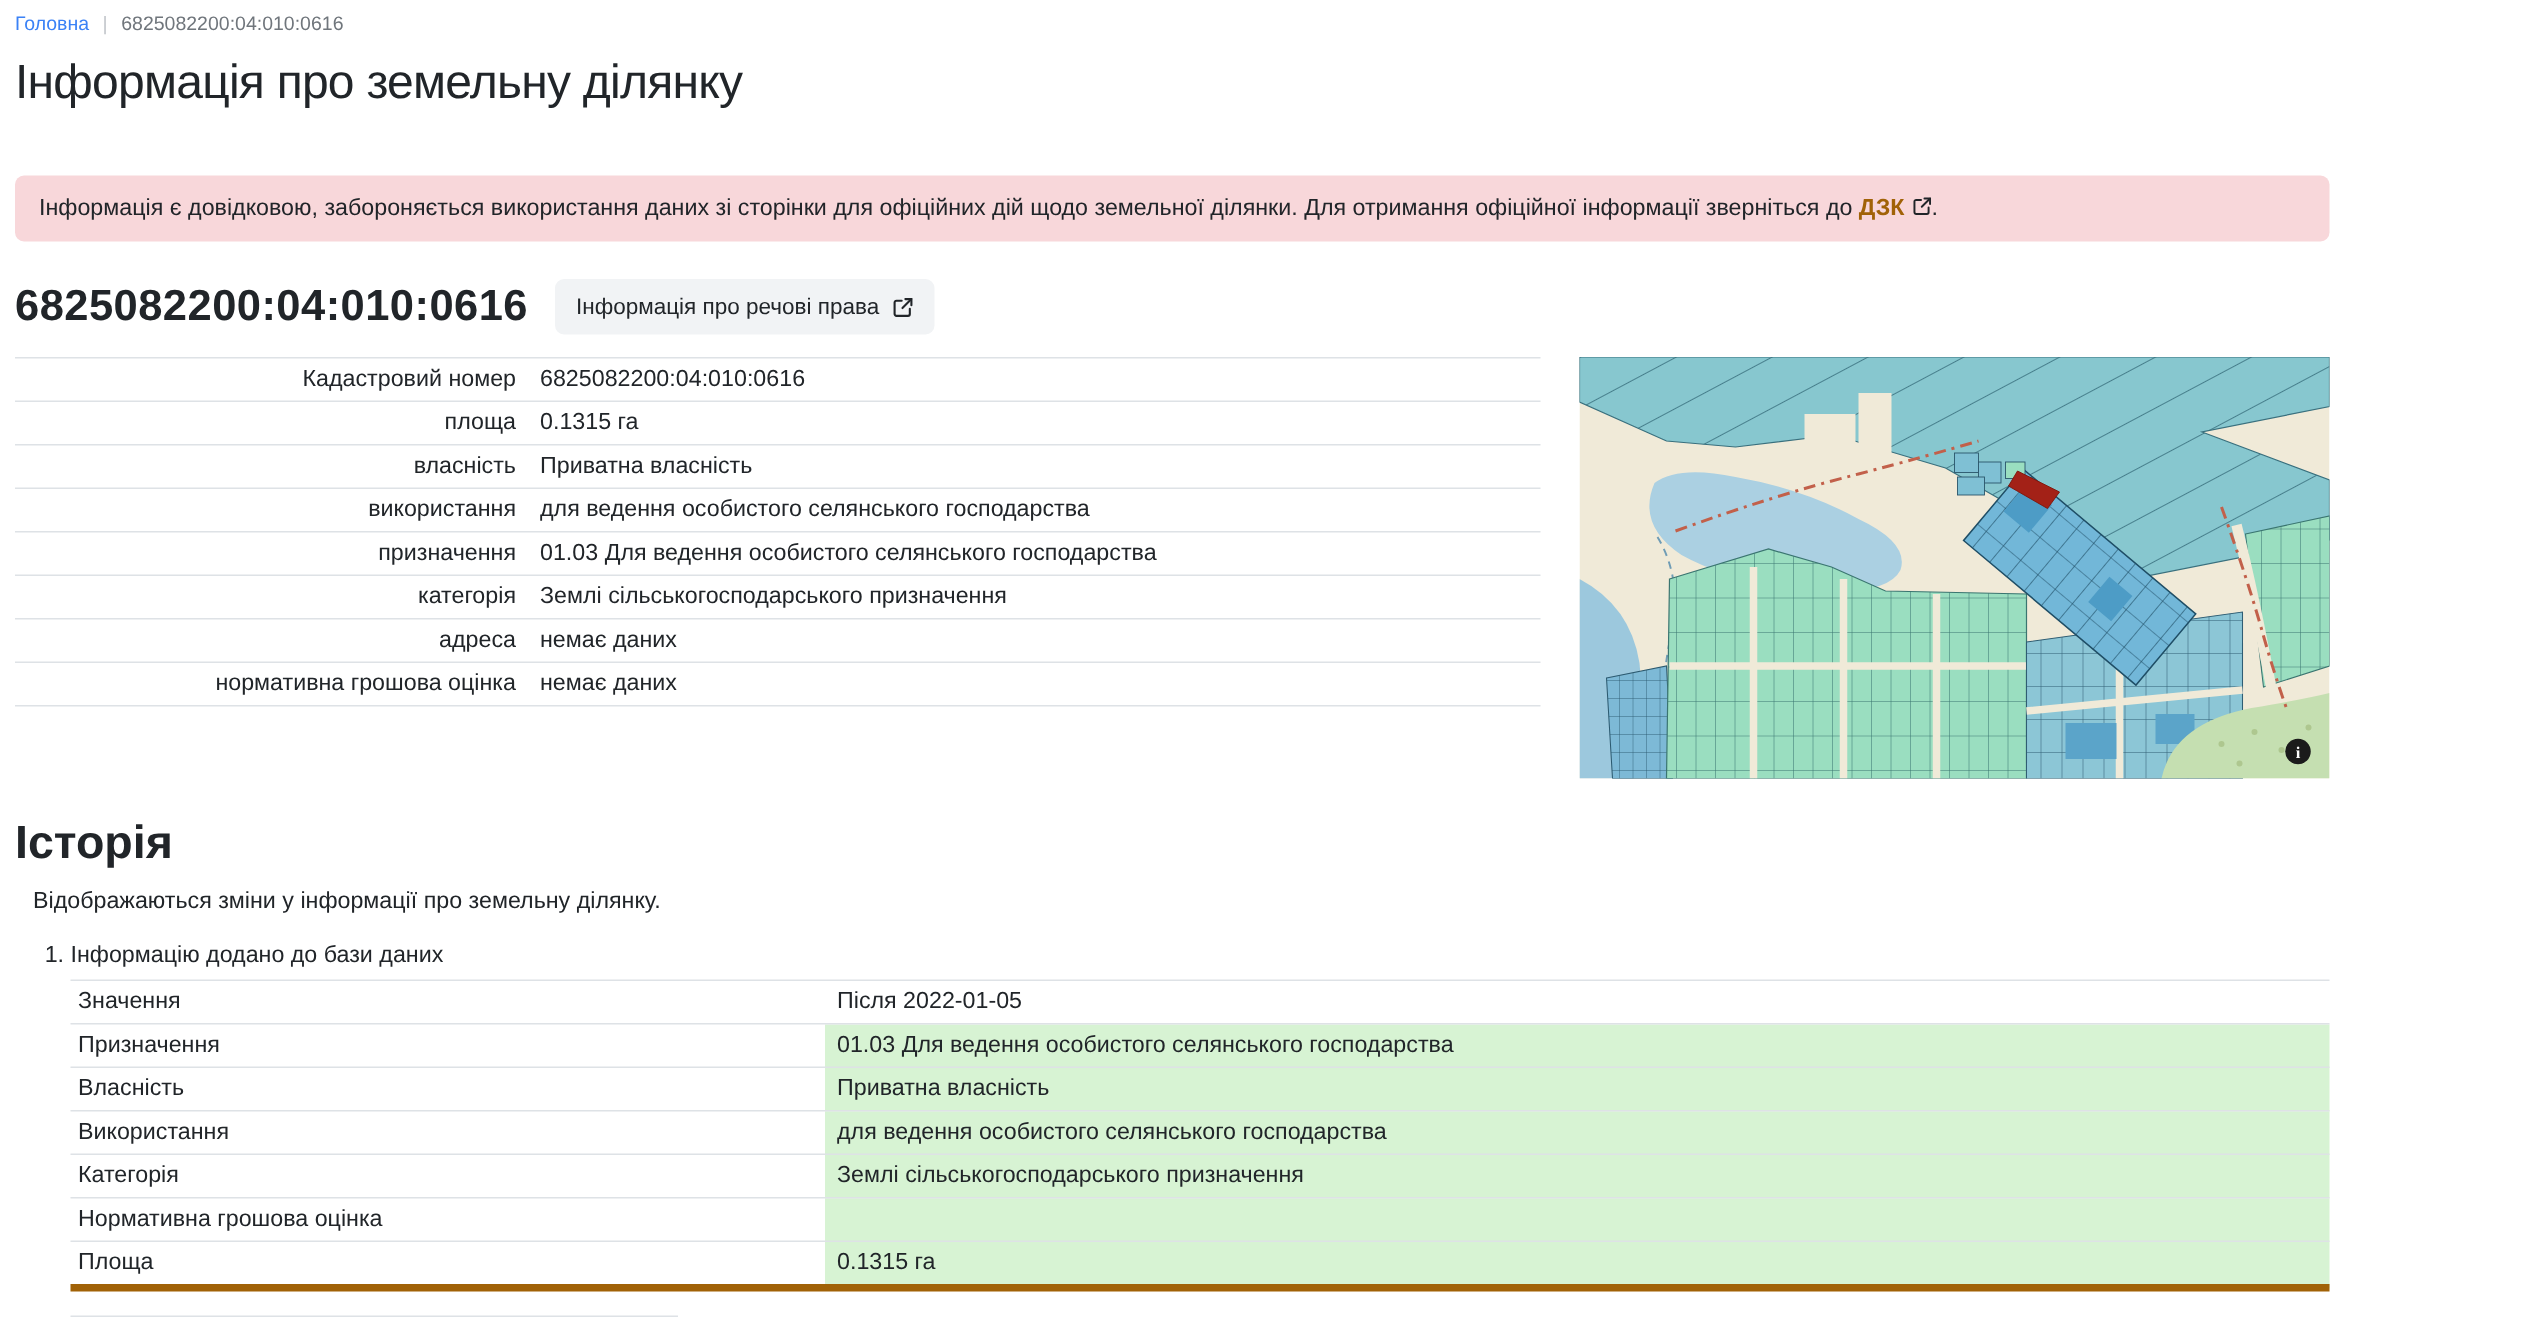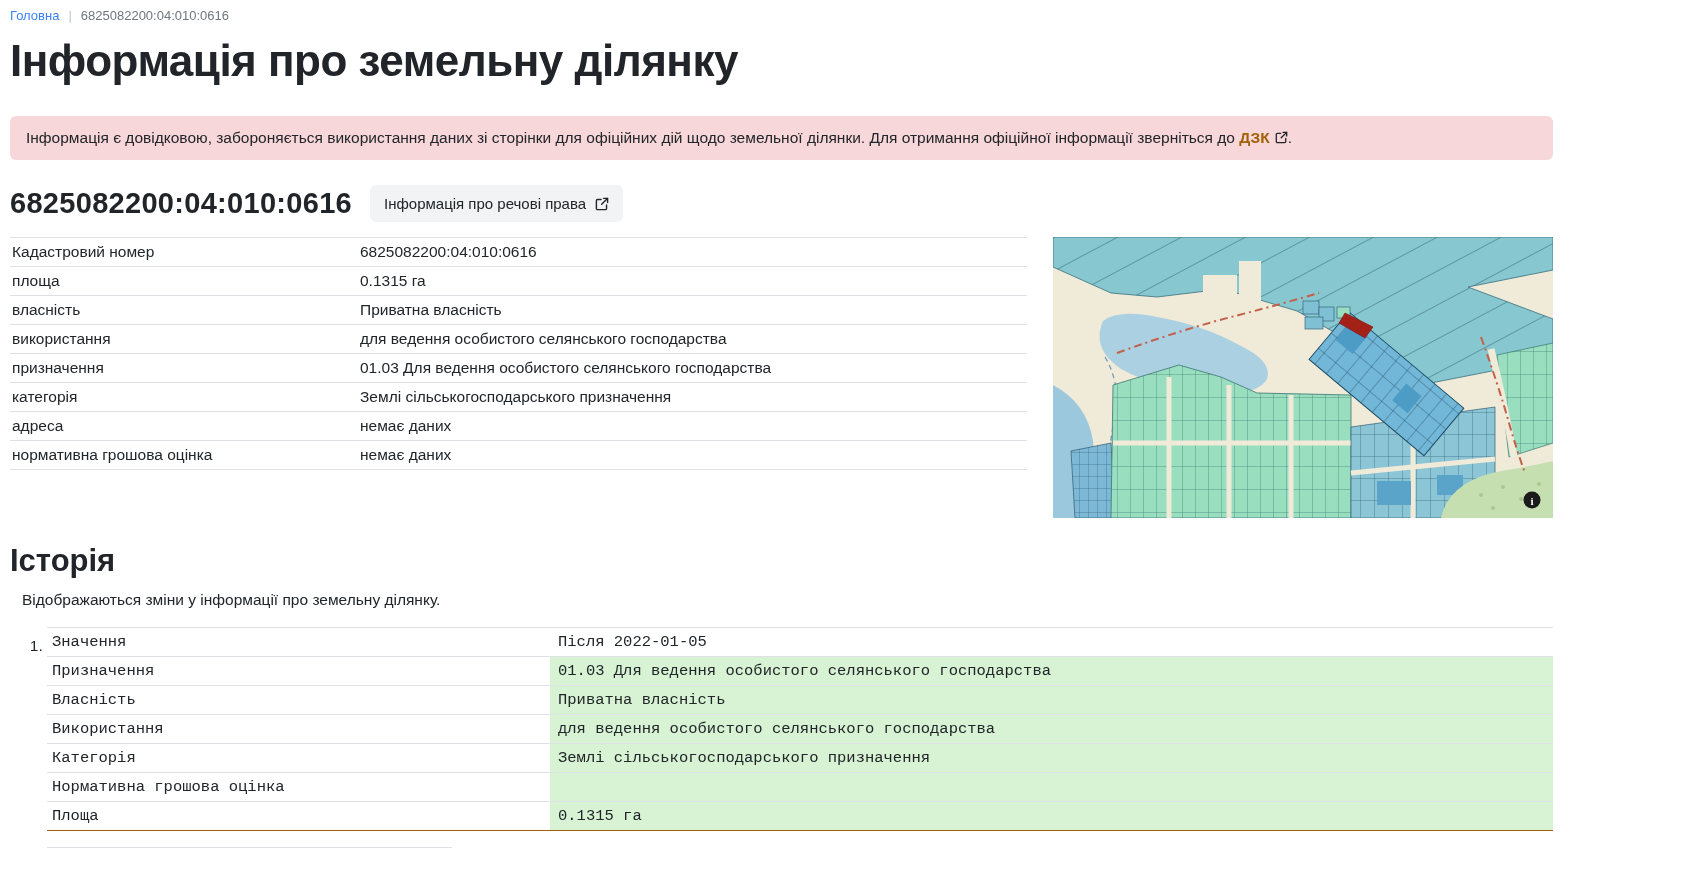--- a/index.html
+++ b/index.html
@@ -8,21 +8,21 @@
     background: #ffffff; color: #212529;
     font-family: "Liberation Sans", sans-serif; font-size: 15.5px;
   }
   .container { width: 1543px; margin-left: 10px; padding-top: 8px; }
 
   
   .breadcrumb { font-size: 13px; color: #70767c; display: flex; gap: 9px; align-items: center; }
   .breadcrumb .sep { color: #c2c6ca; }
   .breadcrumb a { color: #3b82f6; text-decoration: none; cursor: pointer; }
 
-  h1.page-title { font-size: 44px; font-weight: 700; letter-spacing: -0.5px; margin: 13px 0 30px; }
+  h1.page-title { font-size: 32px; font-weight: 400; letter-spacing: -0.5px; margin: 13px 0 44px; }
 
   
   .alert { background: #f8d7da; border-radius: 6px; padding: 12px 16px; line-height: 1.3; }
   .alert b { font-weight: 700; }
   .ext-icon { width: 13px; height: 13px; vertical-align: -1px; margin-left: 5px; }
   .dzk-link { color: #a16207; text-decoration: none; cursor: pointer; }
 
   
   .parcel-row { display: flex; align-items: center; gap: 18px; margin: 25px 0 15px; }
   .parcel-number { font-size: 29px; font-weight: 700; margin: 0; letter-spacing: 0.3px; }
@@ -30,31 +30,31 @@
     display: inline-flex; align-items: center; gap: 9px;
     background: #f1f3f5; border: none; border-radius: 6px;
     padding: 10px 14px; font-size: 15px; font-family: Liberation Sans, sans-serif; color: #212529; cursor: pointer;
   }
   .rights-btn svg { width: 14px; height: 14px; }
 
   
   .content { display: flex; align-items: flex-start; }
   table.details { width: 1017px; border-collapse: collapse; border-bottom: 1px solid #dee2e6; }
   table.details td { border-top: 1px solid #dee2e6; padding: 5px 8px; height: 18px; }
-  table.details td.lbl { width: 342px; padding-left: 2px; }
+  table.details td.lbl { width: 342px; padding-left: 2px; text-align: right; }
   .map-wrap { margin-left: auto; width: 500px; height: 281px; position: relative; cursor: grab; }
   .map-wrap svg { display: block; }
 
   
   h2.history-title { font-size: 31px; font-weight: 600; margin: 25px 0 10px; }
   p.history-sub { margin: 12px; }
   ol.hist-list { margin: 18px 0 0; padding-left: 37px; }
   ol.hist-list li { padding-left: 0; }
   .entry-title { margin-bottom: 7px; }
-  table.hist { width: 1506px; border-collapse: collapse; border-bottom: 1px solid #a16207; font-family: Liberation Mono, monospace; }
+  table.hist { width: 1506px; border-collapse: collapse; border-bottom: 5px solid #a16207; }
   table.hist td { border-top: 1px solid #dee2e6; padding: 5px 8px; height: 18px; }
   table.hist td.lbl { width: 503px; padding-left: 5px; }
   table.hist td.hl { background: #d7f3d3; }
   .stub { width: 405px; border-top: 1px solid #dee2e6; margin-top: 16px; height: 8px; }
 </style>
 </head>
 <body>
 
 <div class="container">
 
@@ -206,20 +206,21 @@
         </g>
       </svg>
     </div>
   </div>
 
   <h2 class="history-title">Історія</h2>
   <p class="history-sub">Відображаються зміни у інформації про земельну ділянку.</p>
 
   <ol class="hist-list">
     <li>
+      <div class="entry-title">Інформацію додано до бази даних</div>
       <table class="hist">
         <tbody>
           <tr>
               <td class="lbl">Значення</td>
               <td>Після 2022-01-05</td>
             </tr>
           <tr>
               <td class="lbl">Призначення</td>
               <td class="hl">01.03 Для ведення особистого селянського господарства</td>
             </tr>

